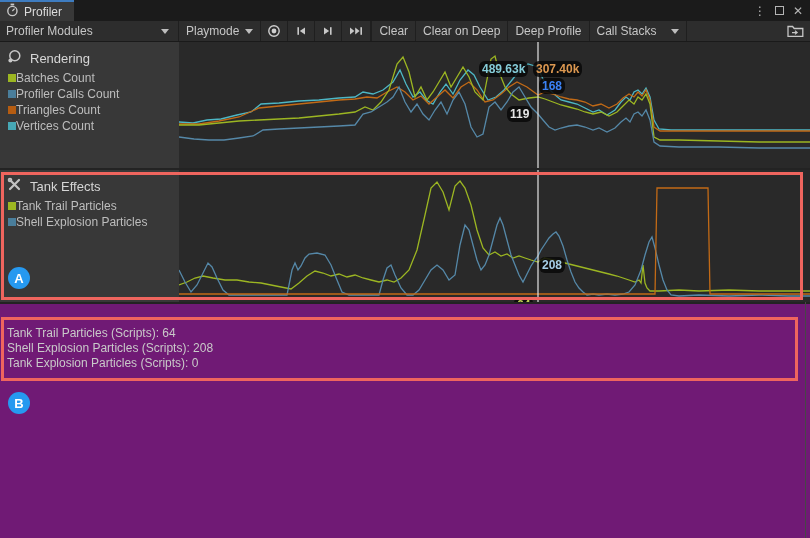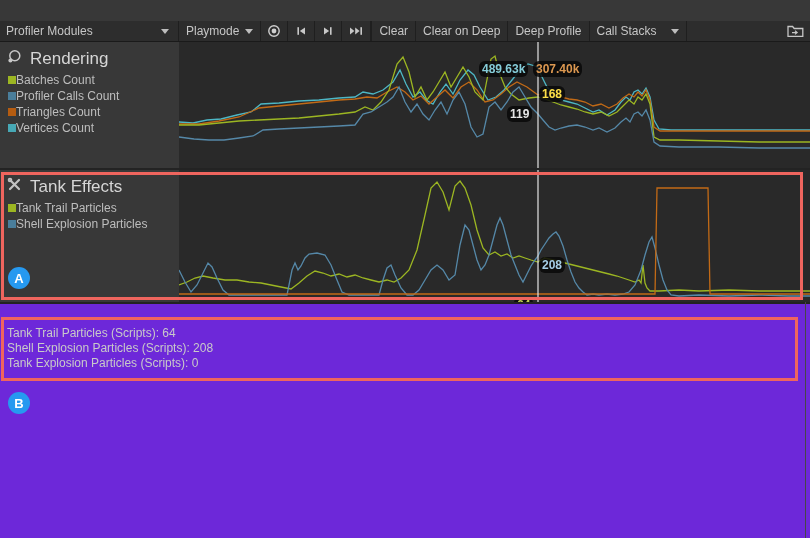--- a/index.html
+++ b/index.html
@@ -24,46 +24,64 @@
   .caret{width:0;height:0;border-left:4px solid transparent;border-right:4px solid transparent;border-top:5px solid #bdbdbd;}
   .icon-btn{padding:0 6px;}
   .tb-space{flex:1;}
   
   .module{position:absolute;left:0;width:810px;}
   .m0{top:42px;height:126px;}
   .m1{top:170px;height:132px;}
   .legend-pane{position:absolute;left:0;top:0;bottom:0;width:179px;background:#383838;}
   .chart{position:absolute;left:179px;right:0;top:0;bottom:0;background:#292929;overflow:hidden;}
   .chart svg{position:absolute;left:0;top:0;}
-  .module-header{display:flex;align-items:center;gap:8px;padding:7px 0 3px 7px;font-size:17px;color:#d6d6d6;}
+  .module-header{display:flex;align-items:center;gap:8px;padding:7px 0 3px 7px;font-size:13px;color:#d6d6d6;}
   .legend-row{display:flex;align-items:center;height:16px;padding-left:8px;color:#bdbdbd;}
   .sw{width:8px;height:8px;display:inline-block;flex:none;}
   .hgap{position:absolute;left:0;width:810px;height:2px;background:#232323;}
   .g0{top:168px;} .g1{top:302px;}
   
   .chart-label{position:absolute;background:rgba(8,8,8,0.85);padding:0 3px;height:16px;line-height:16px;
     font-size:12px;font-weight:700;border-radius:6px;white-space:nowrap;}
   
-  .details{position:absolute;left:0;top:304px;width:810px;height:234px;background:#6d28d9;
+  .details{position:absolute;left:0;top:304px;width:810px;height:234px;background:#701a75;
     padding:22px 0 0 7px;line-height:15px;color:#c9c9c9;}
   .right-edge{position:absolute;left:805px;top:302px;width:1px;height:236px;background:#474747;}
   
   .redbox{position:absolute;border:3px solid #ef655e;pointer-events:none;}
   .box-a{left:1px;top:172px;width:802px;height:128px;}
   .box-b{left:1px;top:317px;width:797px;height:64px;}
   .badge{position:absolute;width:22px;height:22px;border-radius:50%;background:#2699f0;color:#fff;
     font-weight:700;font-size:13px;display:flex;align-items:center;justify-content:center;}
   .badge-a{left:8px;top:267px;}
   .badge-b{left:8px;top:392px;}
 </style>
 </head>
 <body>
 
 <div class="window">
 
+  <div class="tabbar">
+    <div class="tab">
+      <span>
+        <svg width="13" height="14" viewBox="0 0 13 14">
+          <rect x="4.6" y="0.6" width="3.6" height="1.8" fill="#c8c8c8"></rect>
+          <circle cx="6.4" cy="8" r="4.6" fill="none" stroke="#c8c8c8" stroke-width="1.4"></circle>
+          <line x1="6.4" y1="8" x2="8.6" y2="5.6" stroke="#c8c8c8" stroke-width="1.2"></line>
+        </svg>
+      </span>
+      <span>Profiler</span>
+    </div>
+    <div class="tab-spacer"></div>
+    <div class="win-controls">
+      <span class="kebab">⋮</span>
+      <span class="maxbox"></span>
+      <span class="closex">✕</span>
+    </div>
+  </div>
 
   <div class="toolbar">
     <div class="tb tb-modules">
       <span>Profiler Modules</span>
       <span class="caret"></span>
     </div>
     <i class="sep"></i>
     <div class="tb">
       <span>Playmode</span>
       <span class="caret"></span>
@@ -131,21 +149,21 @@
     <div class="chart">
       <svg width="631" height="126" viewBox="0 0 631 126">
           <polyline points="0,80 14,81 28,78 42,77 58,73 72,70 82,62 100,61 120,59 140,58 160,56 176,55 184,50 194,52 204,48 214,40 221,28 227,42 234,55 241,50 247,58 254,62 261,50 267,42 274,52 281,38 289,28 295,33 301,45 309,58 317,55 325,48 333,38 341,28 349,22 356,24 359,26 363,35 368,45 375,52 382,58 390,60 398,62 406,66 414,70 420,68 428,73 436,68 442,60 447,55 451,58 455,50 459,48 463,52 467,46 471,55 475,78 480,87 492,88 520,88 560,88 600,88 631,88" fill="none" stroke="#4db7c5" stroke-width="1.3"></polyline>
           <polyline points="0,82 20,82 40,79 60,75 80,66 100,64 120,62 140,60 160,58 176,57 188,55 198,56 208,50 218,45 226,50 234,58 242,54 250,62 258,55 266,48 274,56 282,45 290,40 298,48 306,60 314,58 322,52 330,45 338,40 348,45 359,53 366,50 374,52 382,55 390,57 398,58 406,60 414,64 422,62 430,66 438,62 444,56 450,52 455,55 459,50 463,54 467,48 471,58 475,85 481,89 500,89 540,89 580,89 631,89" fill="none" stroke="#c26a16" stroke-width="1.3"></polyline>
           <polyline points="0,83 20,83 40,81 60,79 80,78 100,77 120,76 140,74 160,72 176,70 186,65 194,68 202,60 210,48 218,22 224,15 230,30 236,55 242,45 248,58 254,50 260,40 266,30 272,45 278,35 284,25 290,35 296,50 304,58 312,17 316,14 320,30 326,45 332,52 340,58 350,56 359,55 366,57 374,60 382,63 390,65 398,67 406,70 414,72 422,70 430,74 438,70 444,64 450,58 455,62 459,55 463,58 467,52 471,62 475,95 481,98 500,98 540,99 580,100 631,100" fill="none" stroke="#9cb622" stroke-width="1.3"></polyline>
           <polyline points="0,95 15,97 30,98 45,98 60,96 74,94 84,88 100,87 120,86 140,85 160,84 176,83 184,72 192,70 200,65 208,60 214,55 220,45 226,60 232,70 238,62 244,72 250,78 256,68 262,60 268,72 274,58 280,50 286,62 292,85 298,95 304,92 310,65 316,60 322,68 328,60 334,50 340,45 346,55 352,65 359,72 364,78 370,85 376,88 382,86 390,84 398,83 406,85 414,88 420,86 428,90 436,86 442,80 447,76 451,80 455,72 459,70 463,74 467,68 471,78 475,100 481,104 500,105 540,105 580,106 631,106" fill="none" stroke="#5588a8" stroke-width="1.3"></polyline>
           <line x1="359" x2="359" y1="0" y2="126" stroke="#e4e4e4" stroke-width="1.2"></line>
         </svg>
     <div class="chart-label" style="left: 300px; top: 19px; color: rgb(133, 204, 216);">489.63k</div>
         <div class="chart-label" style="left: 354px; top: 19px; color: rgb(221, 152, 80);">307.40k</div>
-        <div class="chart-label" style="left: 360px; top: 44px; color: #fde047;">168</div>
+        <div class="chart-label" style="left: 360px; top: 36px; color: #3b82f6;">168</div>
         <div class="chart-label" style="left: 328px; top: 64px; color: rgb(230, 230, 230);">119</div>
       </div>
     <div class="legend-pane">
       <div class="module-header">
         <span>
           <svg width="15" height="15" viewBox="0 0 15 15">
             <circle cx="7.8" cy="6.8" r="5" fill="none" stroke="#c8c8c8" stroke-width="1.5"></circle>
             <circle cx="3.4" cy="11.6" r="2" fill="#c8c8c8"></circle>
           </svg>
         </span>

